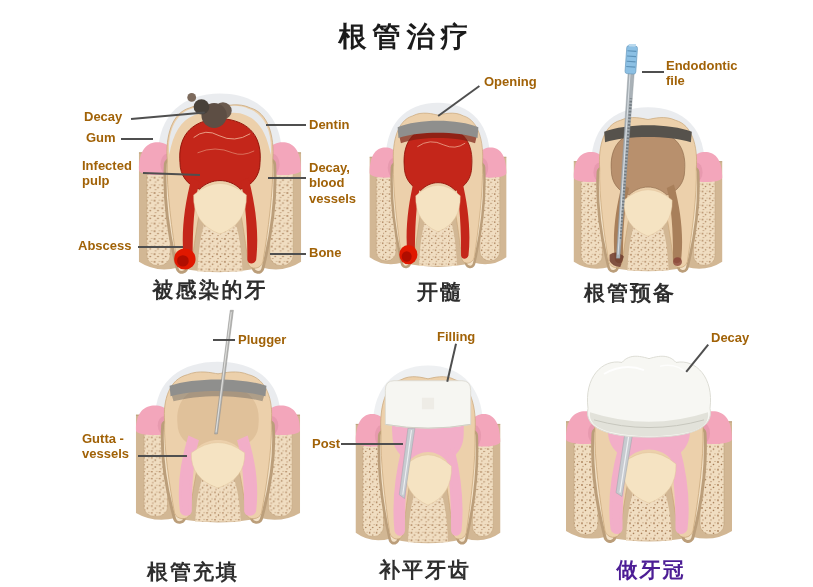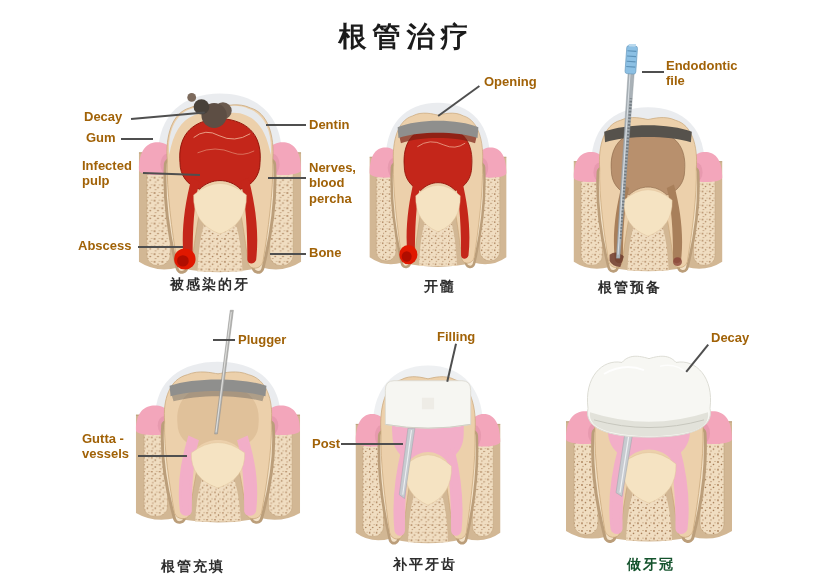--- a/index.html
+++ b/index.html
@@ -1,22 +1,22 @@
 <!DOCTYPE html>
 <html><head>
 <meta charset="utf-8">
 <style>
   html,body{margin:0;padding:0;background:#ffffff;}
   .canvas{position:relative;width:813px;height:587px;background:#ffffff;overflow:hidden;
           font-family:"Liberation Sans",sans-serif;}
   .title{position:absolute;top:10px;left:0;width:813px;text-align:center;
          font-size:28px;font-weight:bold;letter-spacing:6px;color:#1b1b1b;margin-top:8px;}
   .cap{position:absolute;font-family:"Liberation Serif","DejaVu Serif",serif;
-       font-size:14px;font-weight:bold;color:#2e2e2e;text-align:center;letter-spacing:2px;}
-  .cap.faded{color:#14532d;}
+       font-size:21px;font-weight:bold;color:#2e2e2e;text-align:center;letter-spacing:2px;}
+  .cap.faded{color:#4c1d95;}
   .lbl{position:absolute;font-size:13px;font-weight:bold;color:#a16207;line-height:1.18;}
   .lbl.r{text-align:left;}
   .lead{position:absolute;height:1.5px;background:#4f4f4f;transform-origin:0 50%;}
   svg.panel{position:absolute;}
 </style>
 </head>
 <body>
 
 <div class="canvas">
 
@@ -204,21 +204,21 @@
   <div class="lead" style="left:138px;top:455px;width:49px"></div>
   <div class="lead" style="left:447px;top:381px;width:39px;transform:rotate(-77deg)"></div>
   <div class="lead" style="left:341px;top:443px;width:62px"></div>
   <div class="lead" style="left:686px;top:371px;width:35px;transform:rotate(-51deg)"></div>
 
   <div class="lbl r" style="left:84px;top:109px;width:46px">Decay</div>
   <div class="lbl r" style="left:86px;top:130px;width:32px">Gum</div>
   <div class="lbl r" style="left:82px;top:158px;width:58px">Infected pulp</div>
   <div class="lbl r" style="left:78px;top:238px;width:56px">Abscess</div>
   <div class="lbl" style="left:309px;top:117px;width:52px">Dentin</div>
-  <div class="lbl" style="left:309px;top:160px;width:56px">Nerves, blood percha</div>
+  <div class="lbl" style="left:309px;top:160px;width:56px">Decay, blood vessels</div>
   <div class="lbl" style="left:309px;top:245px;width:42px">Bone</div>
   <div class="lbl" style="left:484px;top:74px;width:64px">Opening</div>
   <div class="lbl" style="left:666px;top:58px;width:84px">Endodontic file</div>
   <div class="lbl" style="left:238px;top:332px;width:58px">Plugger</div>
   <div class="lbl r" style="left:82px;top:431px;width:54px">Gutta - vessels</div>
   <div class="lbl" style="left:437px;top:329px;width:48px">Filling</div>
   <div class="lbl" style="left:312px;top:436px;width:36px">Post</div>
   <div class="lbl" style="left:711px;top:330px;width:50px">Decay</div>
 
   <div class="cap" style="left:135px;top:276px;width:150px">被感染的牙</div>

